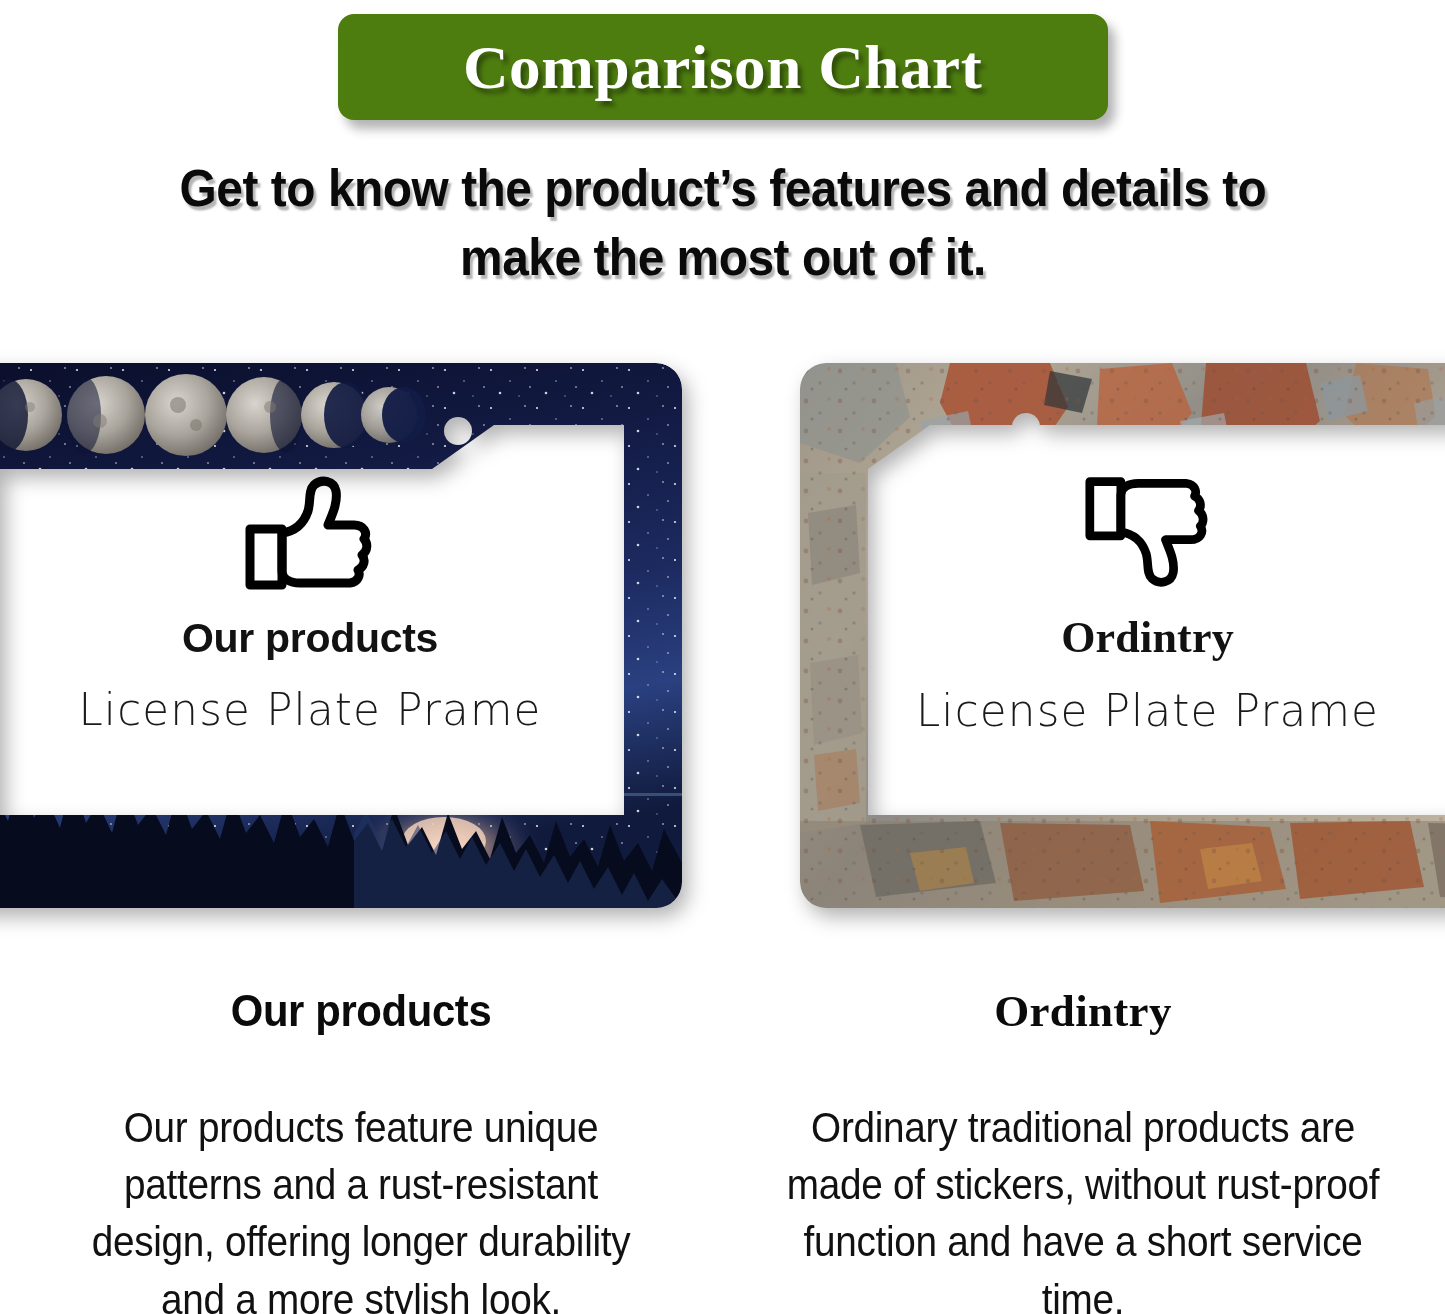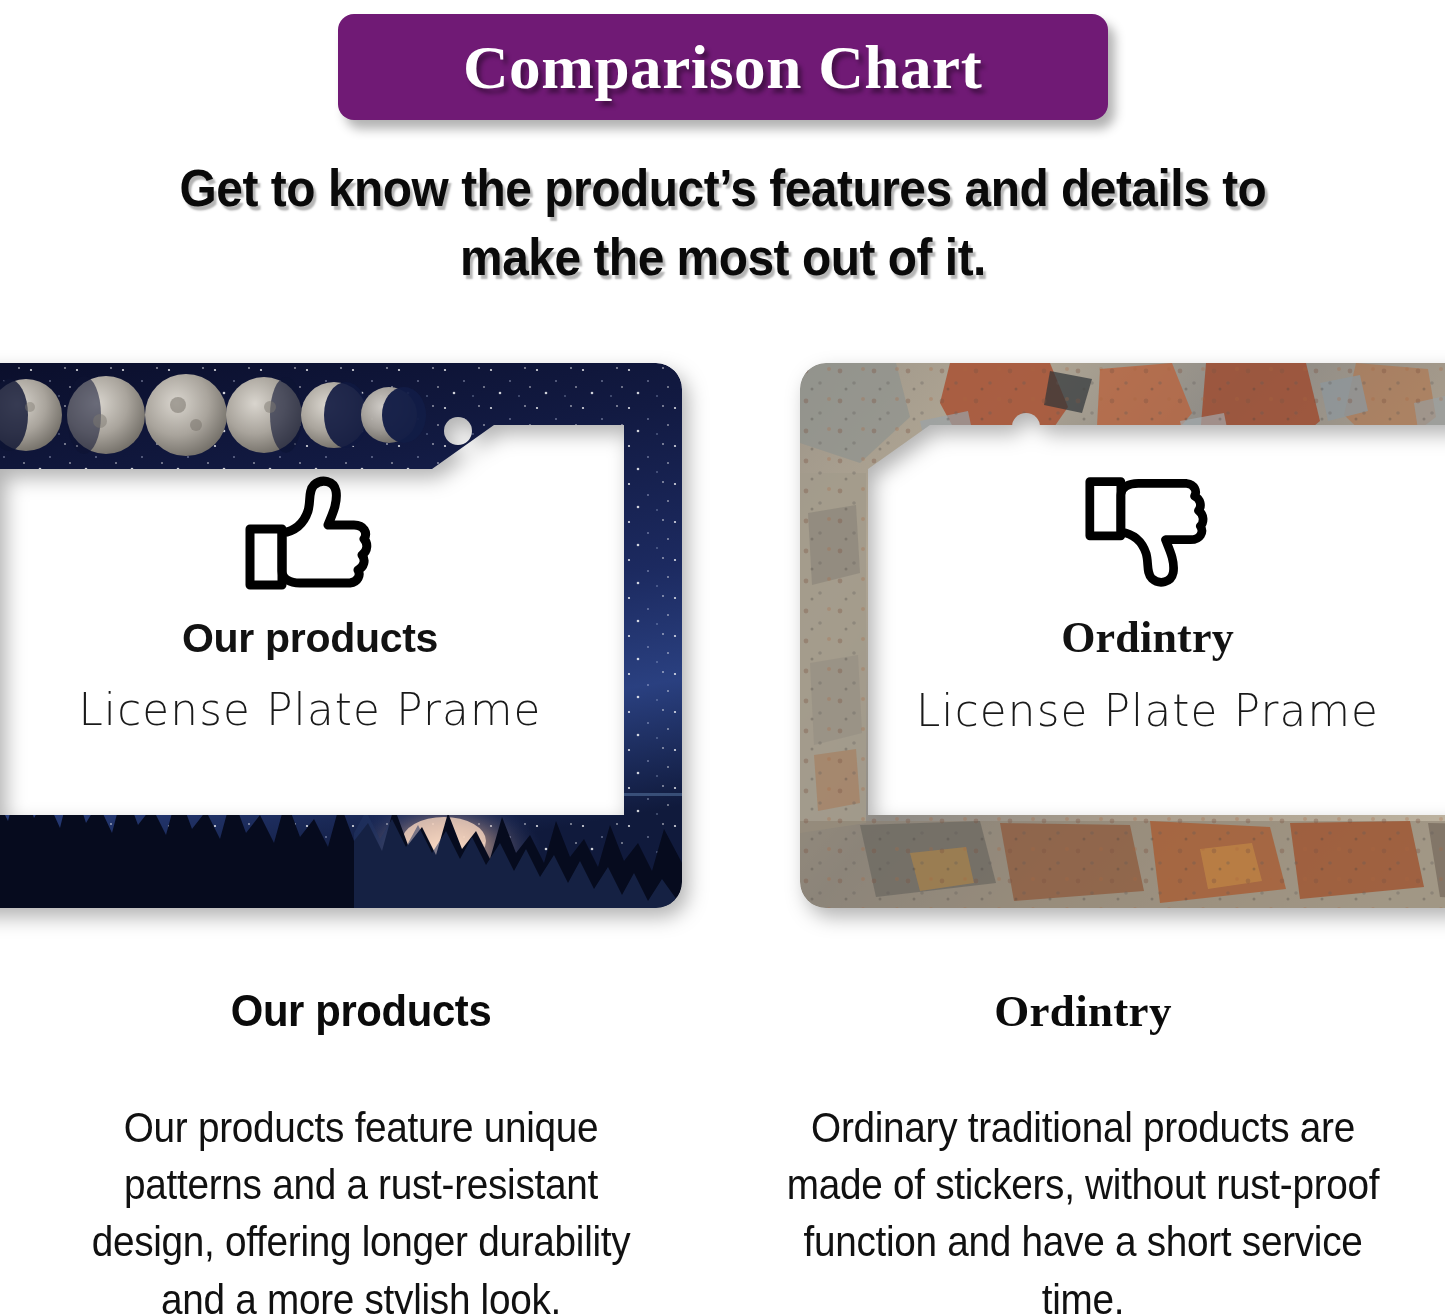--- a/index.html
+++ b/index.html
@@ -128,21 +128,21 @@
     color:#111111;
     transform:scaleX(0.90);
     letter-spacing:-0.3px;
   }
 </style>
 </head>
 <body>
 
 <div class="header">
 
-  <div class="title-banner" id="title-banner" style="background: #701a75;">
+  <div class="title-banner" id="title-banner" style="background: #4d7c0f;">
     <span class="title-banner-text">Comparison Chart</span>
   </div>
 
   <div class="subtitle">Get to know the product’s features and details to make the most out of it.</div>
 </div>
 
 <div class="stage">
 
   <div class="plate plate-left">
     <svg viewBox="0 0 748 545" preserveAspectRatio="none">

